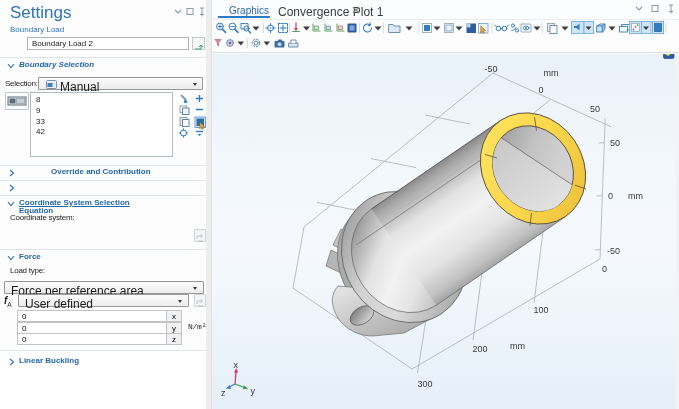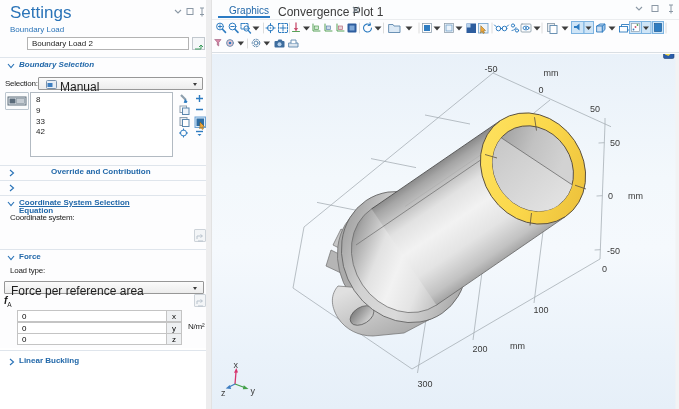--- a/index.html
+++ b/index.html
@@ -118,35 +118,39 @@
   <svg class="chev" style="left:7px;top:254px;" width="8" height="8" viewBox="0 0 8 8">
         <path d="M1 2 L4 5.5 L7 2" fill="none" stroke="#2b74b8" stroke-width="1.15"></path>
       </svg>
   <div class="sect" style="left:19px;top:252px;">Force</div>
   <div class="lbl" style="left:10px;top:266px;">Load type:</div>
   <div class="combo" style="left:4px;top:281px;width:200px;height:13px;">
     <div class="tx">Force per reference area</div>
     <div class="car" style="right:6px;top:5px;"></div>
   </div>
   <div class="abs" style="left:4px;top:295px;font-size:10px;color:#1d1d1d;"><b><i>f</i></b><span style="font-size:6.5px;vertical-align:-2.5px;">A</span></div>
+  <div class="combo" style="left:18px;top:294px;width:171px;height:13px;">
+    <div class="tx">User defined</div>
+    <div class="car" style="right:6px;top:5px;"></div>
+  </div>
   <div class="sbtn" style="left:194px;top:294px;">
     <svg width="10" height="11" viewBox="0 0 10 11">
           <path d="M2 6 v-3 h5 M5.5 1.5 L7.5 3 L5.5 4.5 M3 8 h5" stroke="#b9c3cd" fill="none" stroke-width="1"></path>
         </svg>
   </div>
 
   <div class="abs" style="left:17px;top:310px;width:165px;height:35px;">
     <div class="abs" style="left:0;top:0;width:150px;height:12px;border:1px solid #c4c4c4;background:#fff;font-size:8px;line-height:11px;padding-left:4px;">0</div>
     <div class="abs" style="left:149px;top:0;width:16px;height:12px;border:1px solid #c4c4c4;background:#eef0f2;font-size:8px;line-height:11px;text-align:center;">x</div>
     <div class="abs" style="left:0;top:11.5px;width:150px;height:12px;border:1px solid #c4c4c4;background:#fff;font-size:8px;line-height:11px;padding-left:4px;">0</div>
     <div class="abs" style="left:149px;top:11.5px;width:16px;height:12px;border:1px solid #c4c4c4;background:#eef0f2;font-size:8px;line-height:11px;text-align:center;">y</div>
     <div class="abs" style="left:0;top:23px;width:150px;height:12px;border:1px solid #c4c4c4;background:#fff;font-size:8px;line-height:11px;padding-left:4px;">0</div>
     <div class="abs" style="left:149px;top:23px;width:16px;height:12px;border:1px solid #c4c4c4;background:#eef0f2;font-size:8px;line-height:11px;text-align:center;">z</div>
   </div>
-  <div class="lbl" style="left:188px;top:322px;">N/m²</div>
+  <div class="lbl" style="left:188px;top:322px;font-family:Liberation Mono, monospace;">N/m²</div>
   <div class="sep" style="top:350px;"></div>
   <svg class="chev" style="left:8px;top:358px;" width="7" height="8" viewBox="0 0 7 8">
         <path d="M2 1 L5.5 4 L2 7" fill="none" stroke="#2b74b8" stroke-width="1.15"></path>
       </svg>
   <div class="sect" style="left:19px;top:356px;">Linear Buckling</div>
 </div>
 <div id="split"></div>
 <div id="right">
 
   <div class="abs" style="left:0;top:0;width:467px;height:20px;background:#fcfdfe;border-bottom:1px solid #ebedef;"></div>

